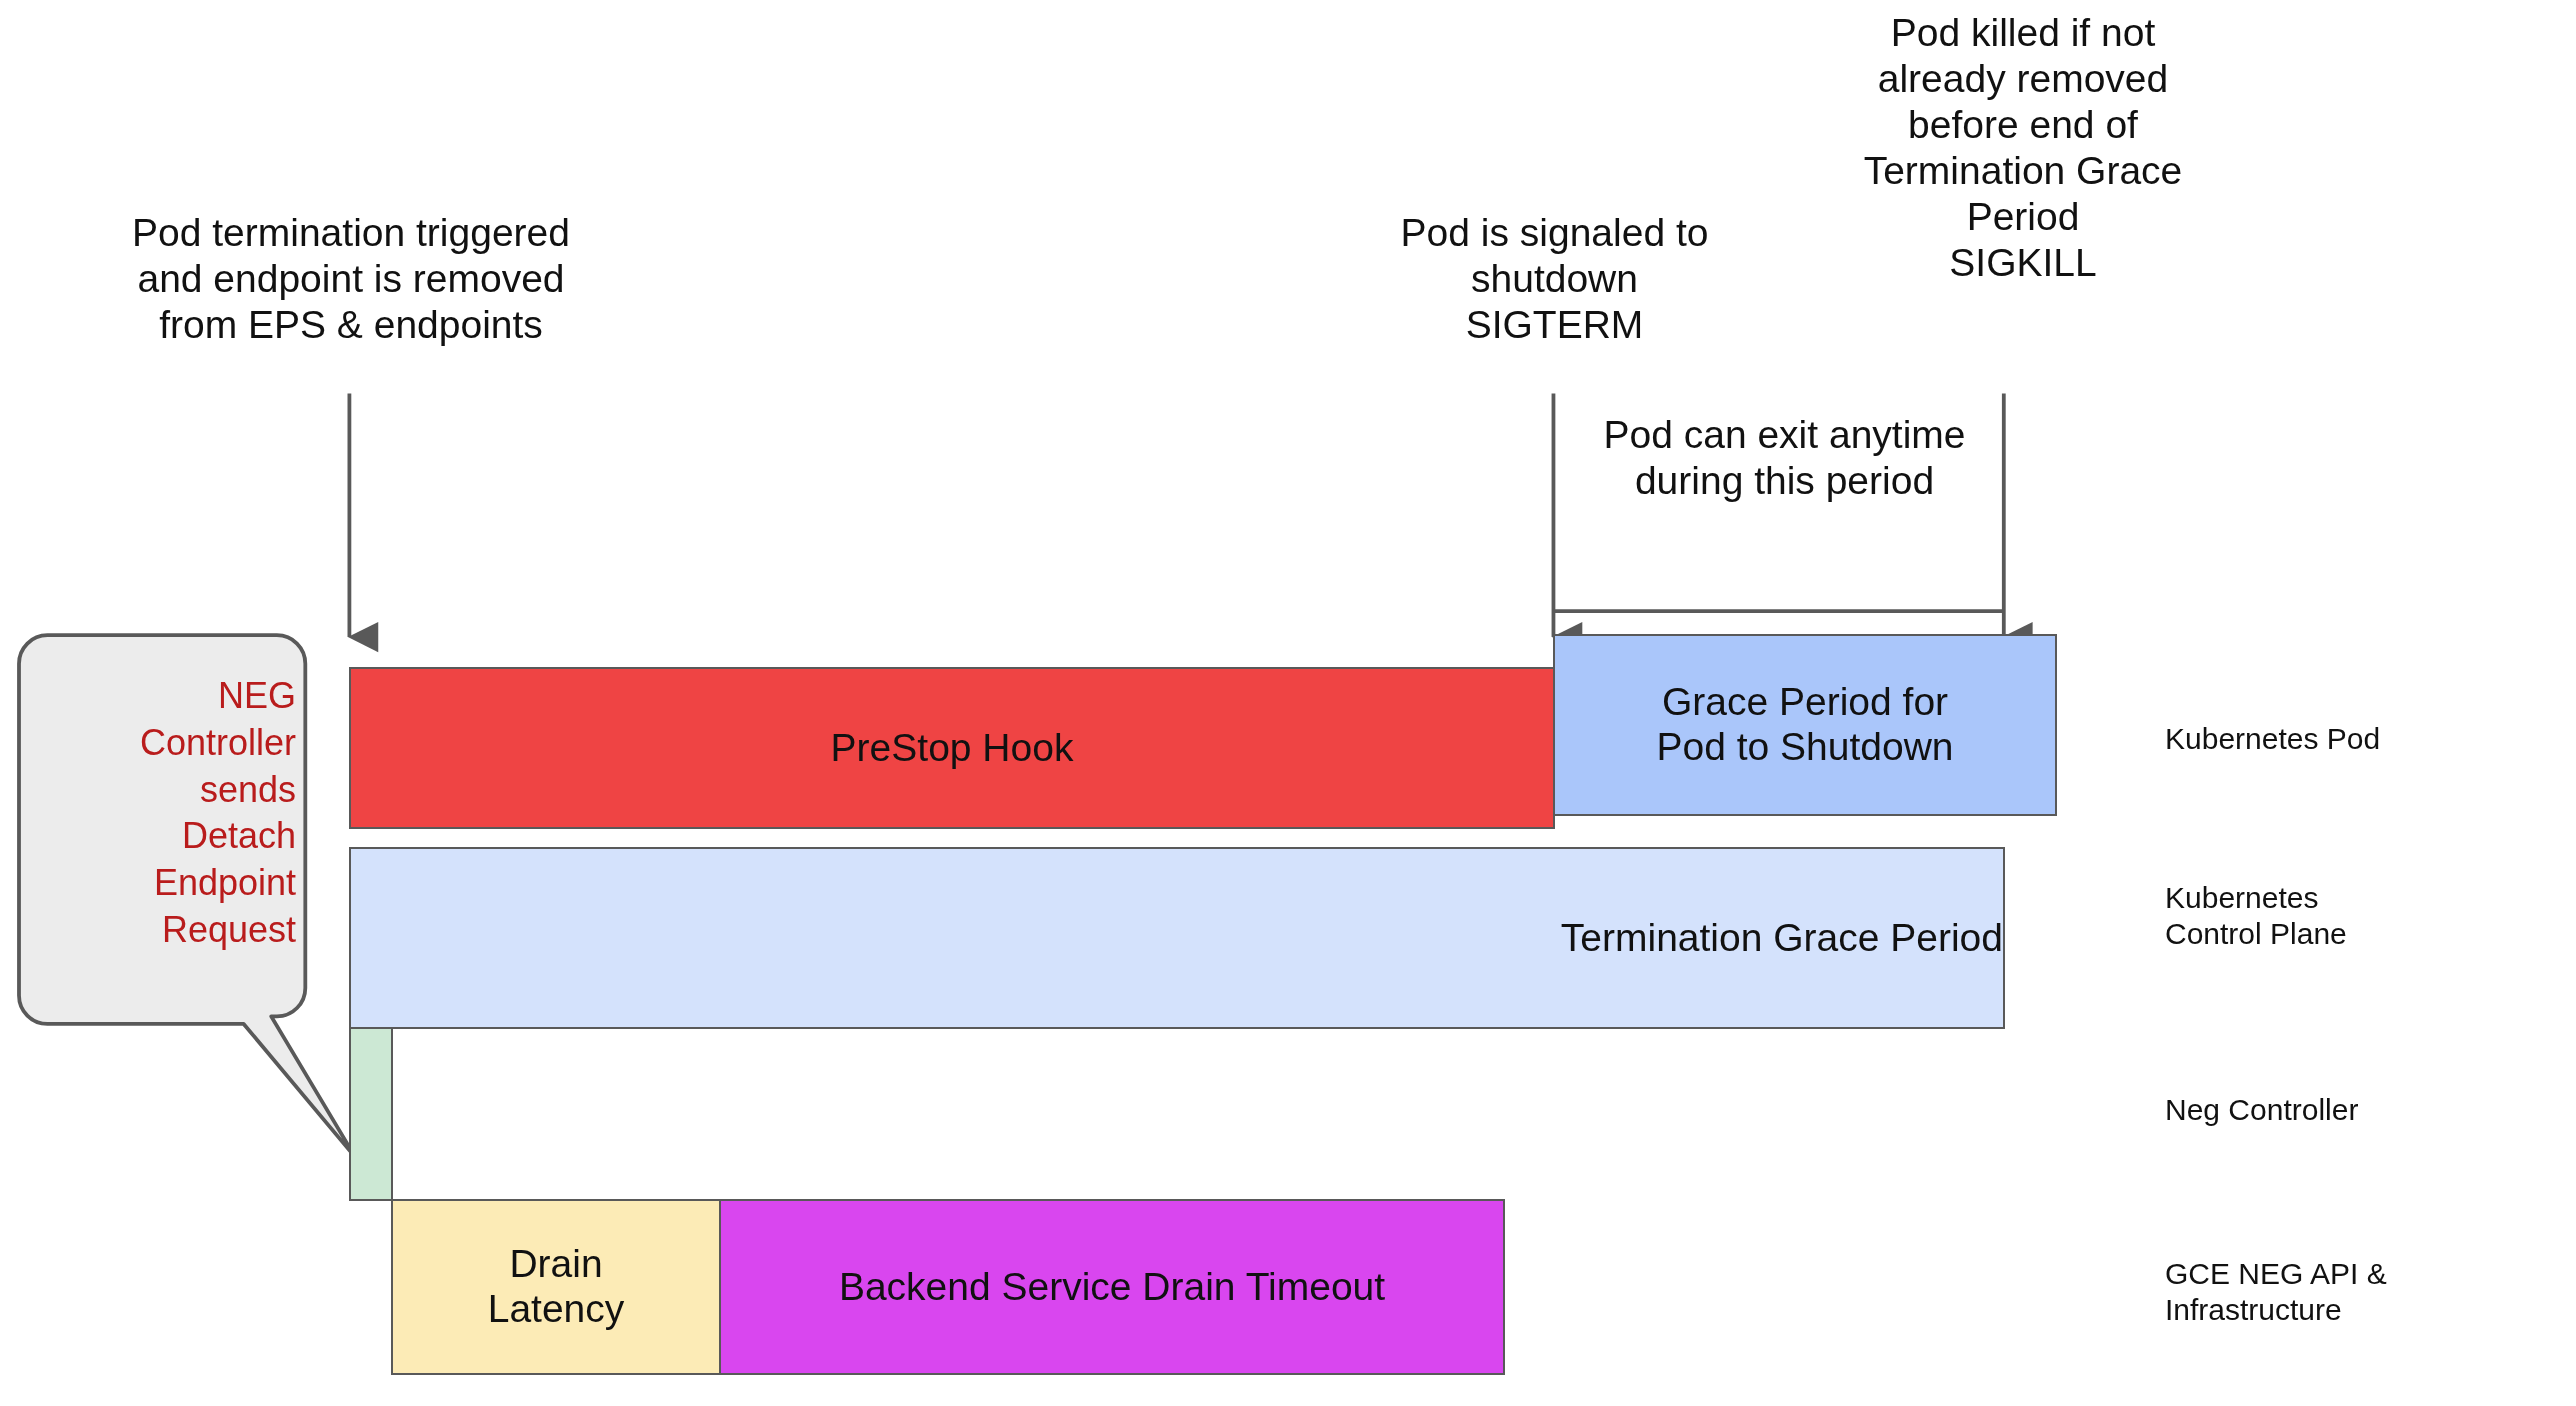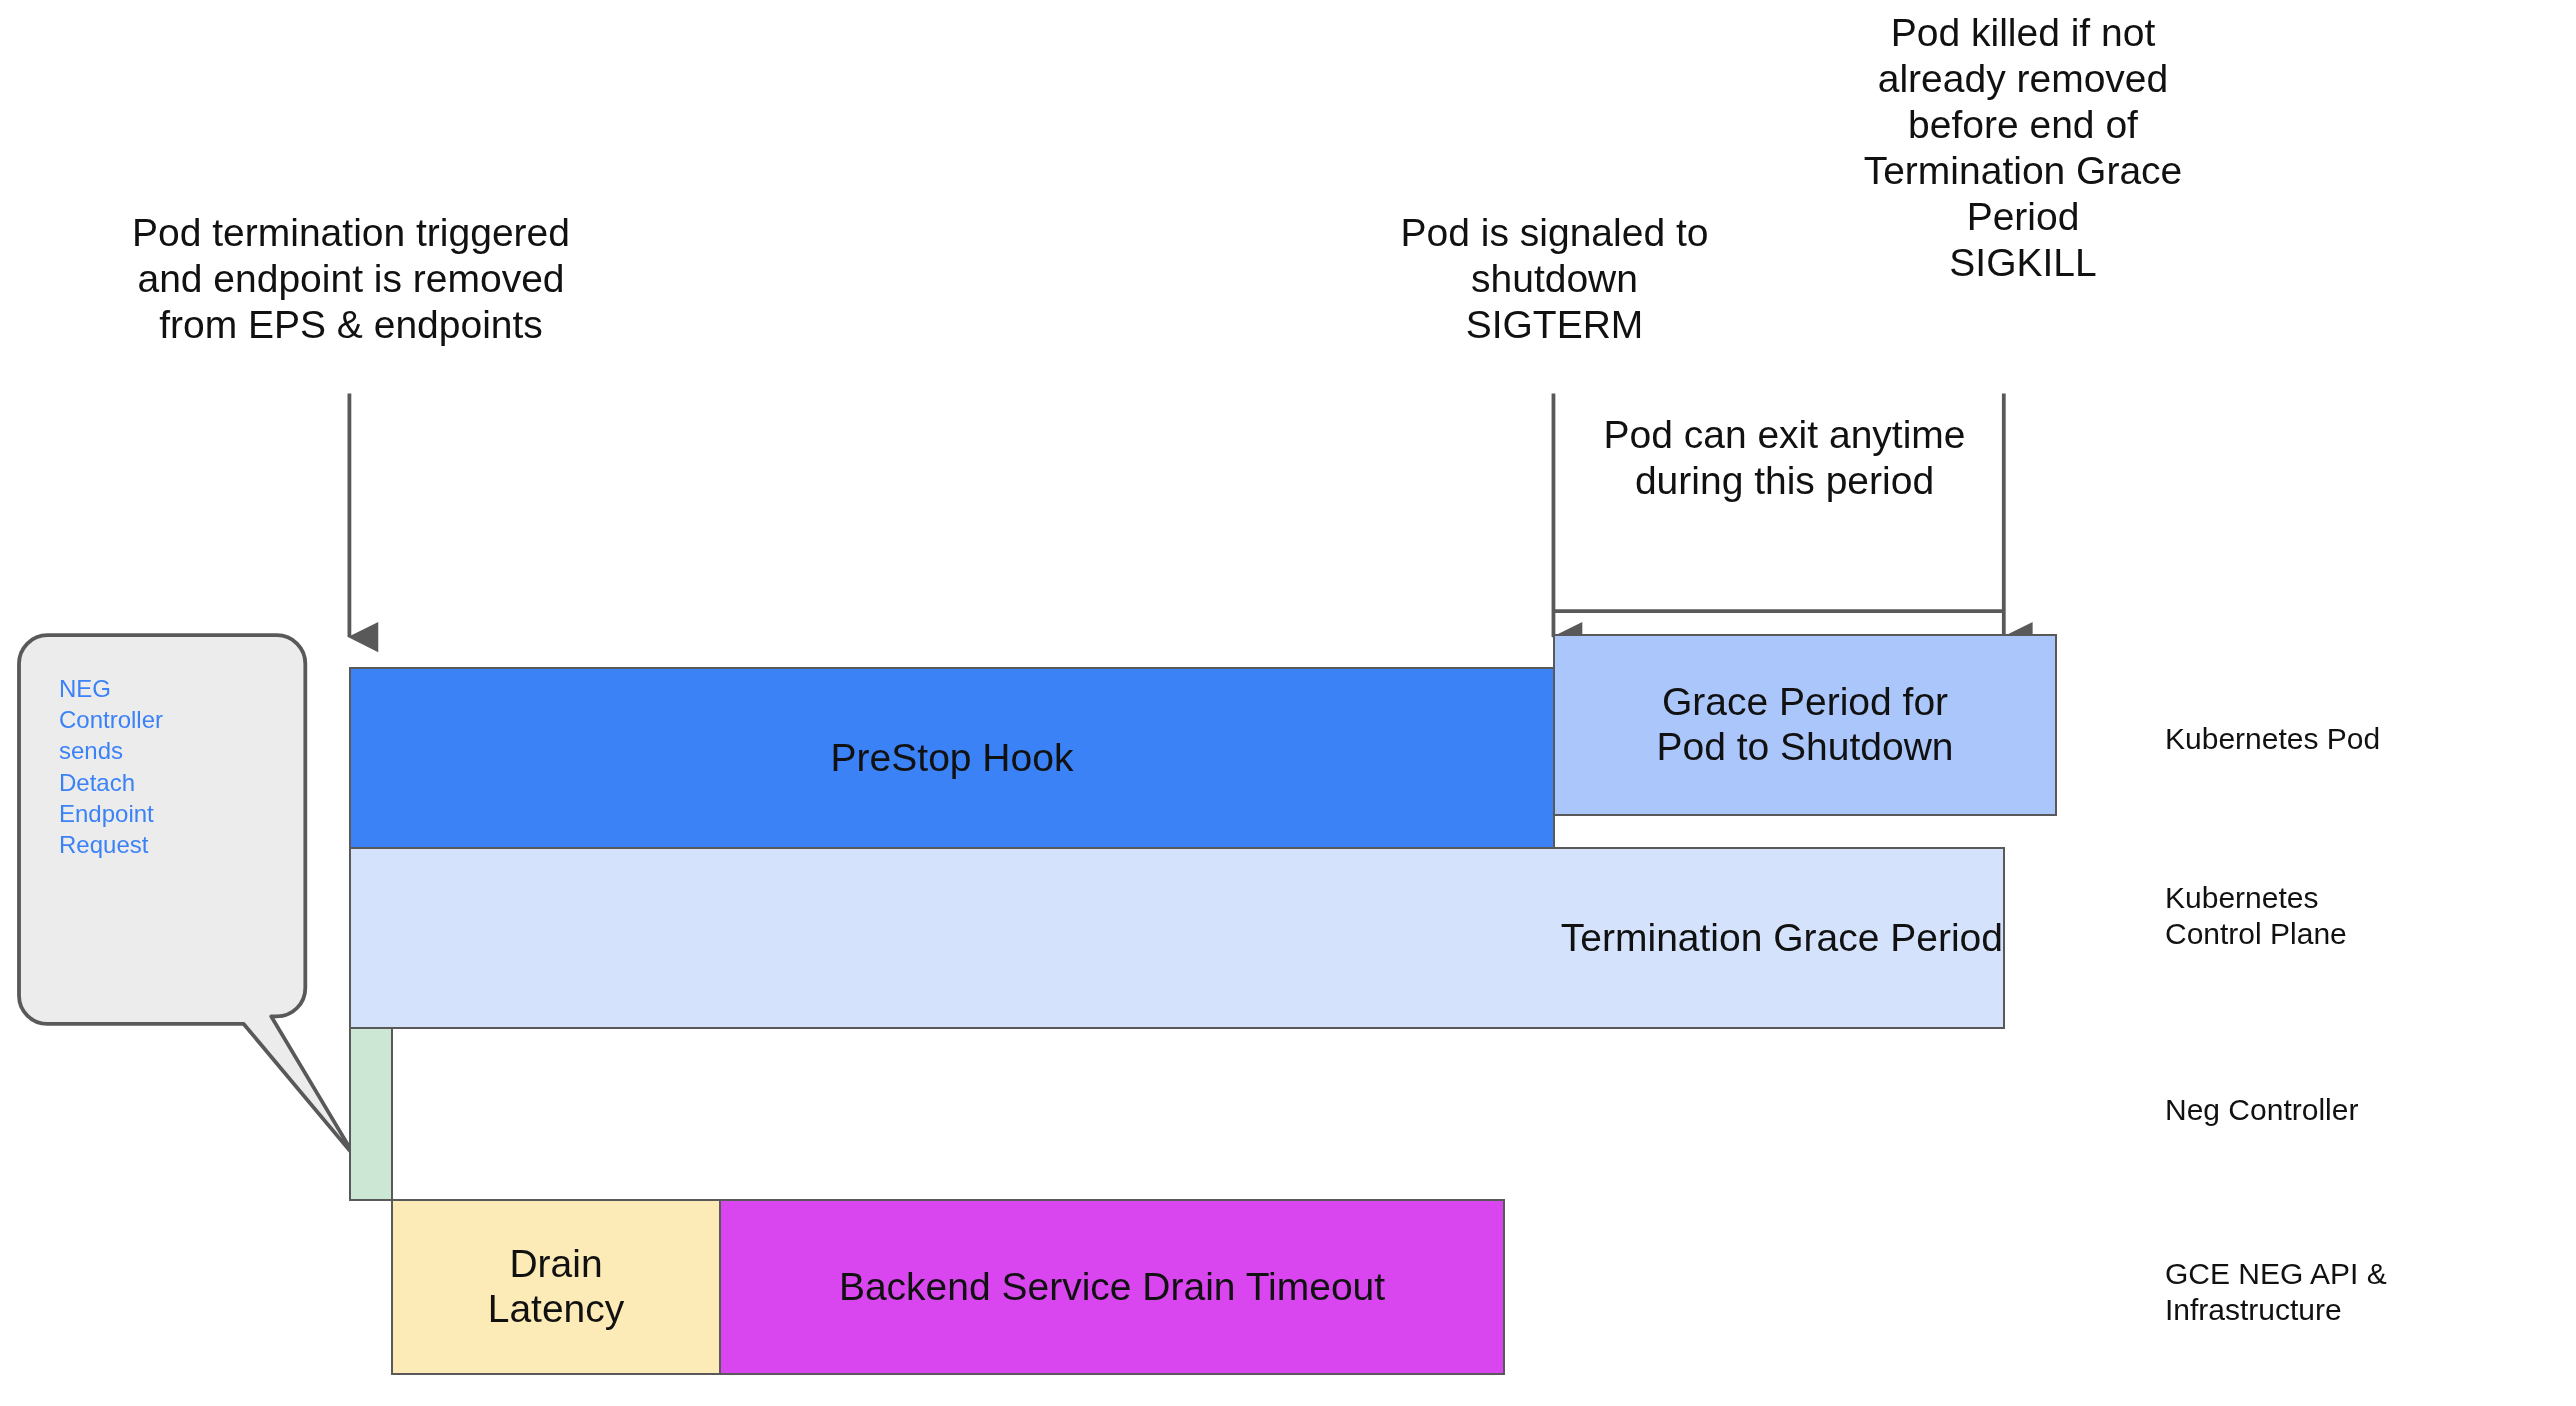--- a/index.html
+++ b/index.html
@@ -7,21 +7,21 @@
        font-family:"Liberation Sans","DejaVu Sans",sans-serif;color:#111;}
   #stage{position:absolute;left:0;top:0;width:2576px;height:1406px;}
   svg.layer{position:absolute;left:0;top:0;width:2576px;height:1406px;overflow:visible;}
 
   .anno{position:absolute;text-align:center;font-size:39px;line-height:1.18;color:#111;white-space:pre-line;}
   .bar{position:absolute;box-sizing:border-box;border:2.4px solid #595959;
        display:flex;align-items:center;justify-content:center;text-align:center;
        font-size:39px;line-height:1.15;color:#111;white-space:pre-line;}
   .lane-label{position:absolute;font-size:30px;line-height:1.2;color:#111;white-space:pre-line;}
 
-  .callout-text{position:absolute;font-size:24px;line-height:1.3;color:#3b82f6;white-space:pre-line;}
+  .callout-text{position:absolute;font-size:36px;line-height:1.3;color:#b91c1c;white-space:pre-line;text-align:right;}
 </style>
 </head>
 <body>
 
 <div id="stage">
 
   <svg class="layer" viewBox="0 0 2717 1483">
     <defs>
       <marker id="arrowhead" markerWidth="9" markerHeight="9" refX="4.3" refY="8.2" orient="auto" markerUnits="strokeWidth">
         <path d="M0.3,0.6 L8.3,0.6 L4.3,8.6 Z" fill="#595959"></path>
@@ -70,21 +70,21 @@
   <div class="anno" style="left:1574px;top:412px;width:421px;">Pod can exit anytime
 during this period</div>
 
   <div class="callout-text" style="left:59px;top:673px;width:237px;">NEG
 Controller
 sends
 Detach
 Endpoint
 Request</div>
 
-  <div class="bar" style="left:349px;top:667px;width:1206px;height:182px;background:#3b82f6;">
+  <div class="bar" style="left:349px;top:667px;width:1206px;height:162px;background:#ef4444;">
     <span>PreStop Hook</span>
   </div>
 
   <div class="bar" style="left:1553px;top:634px;width:504px;height:182px;background:#AAC6FA;">
     <span>Grace Period for
 Pod to Shutdown</span>
   </div>
 
   <div class="bar" style="left:349px;top:847px;width:1656px;height:182px;background:#D4E2FC;justify-content:flex-end;">
     <span>Termination Grace Period</span>

